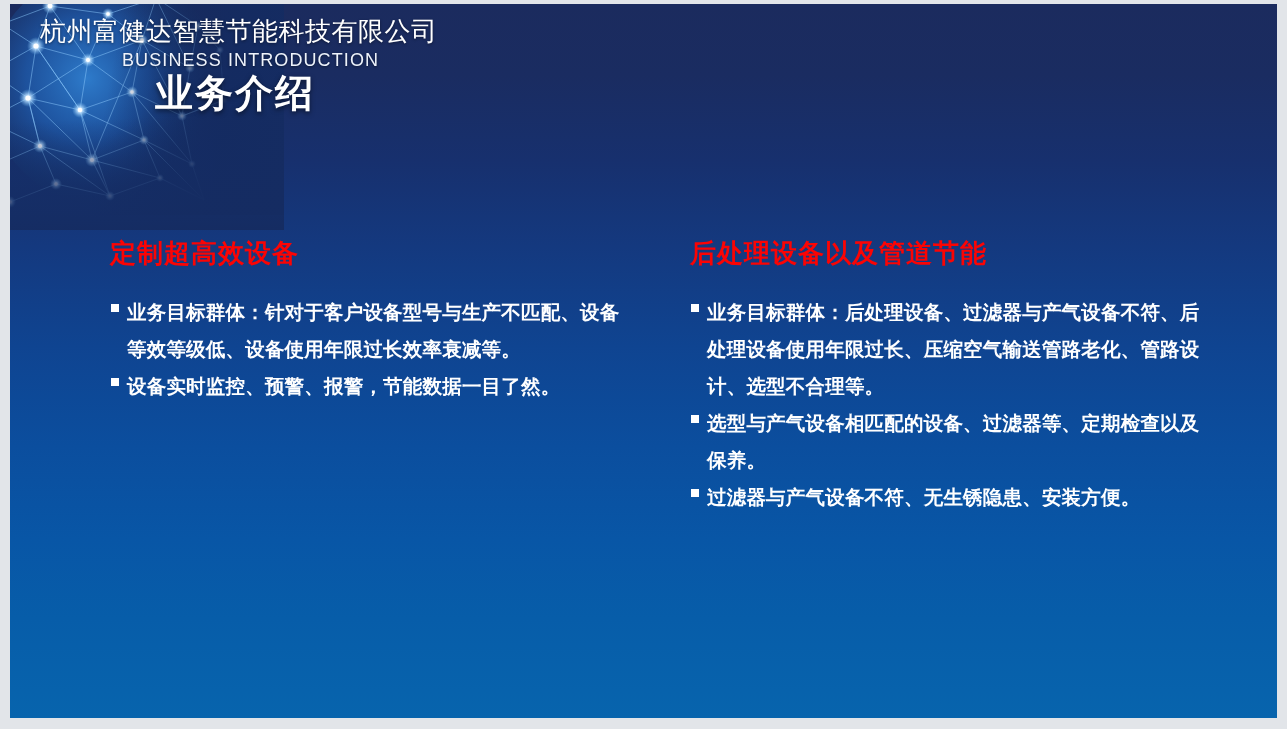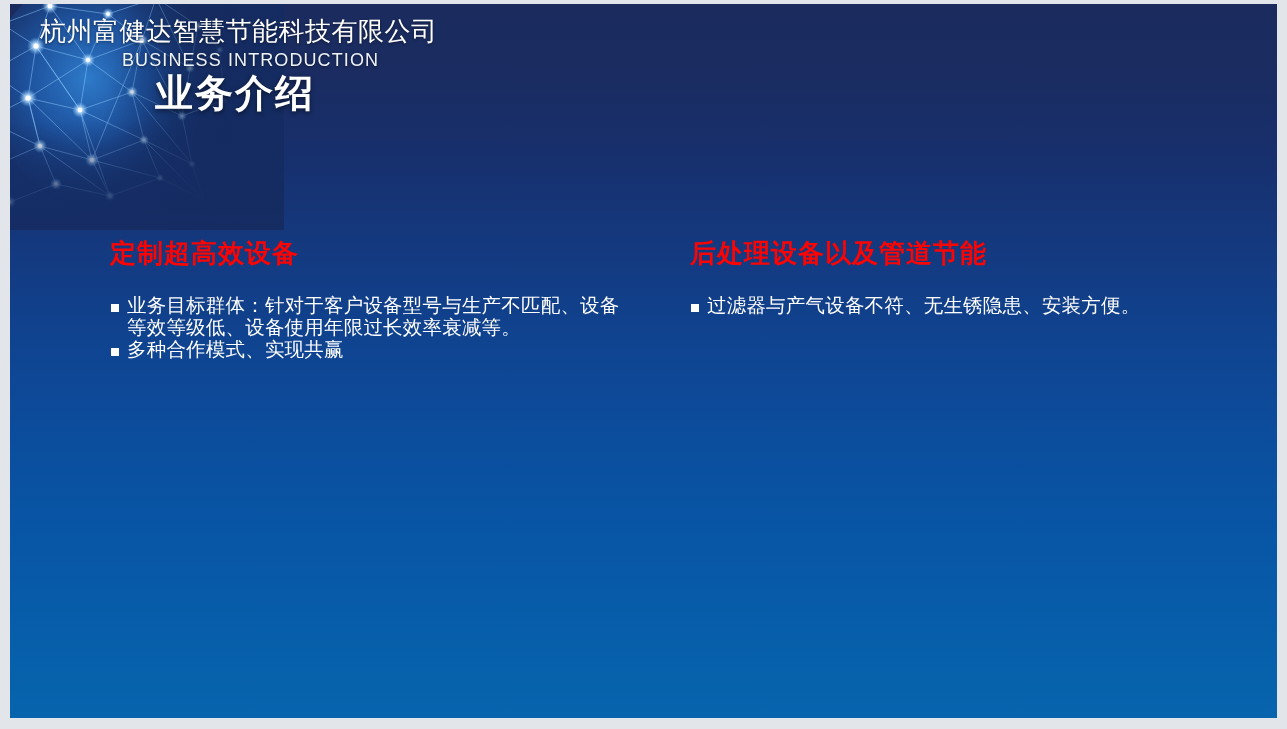--- a/index.html
+++ b/index.html
@@ -128,22 +128,22 @@
   }
 
   .bullets {
     margin: 0;
     padding: 0;
     list-style: none;
   }
   .bullets li {
     position: relative;
     font-size: 19.5px;
-    line-height: 22px;
-    font-weight: normal;
+    line-height: 37px;
+    font-weight: bold;
     color: #ffffff;
     letter-spacing: 0.2px;
     padding-left: 17px;
     text-indent: 0;
   }
   .bullets li .sq {
     position: absolute;
     left: 1px;
     top: 10px;
     width: 8px;
@@ -272,28 +272,36 @@
       <ul class="bullets">
         <li>
           <span class="sq"></span>
           <span>业务目标群体：针对于客户设备型号与生产不匹配、设备等效等级低、设备使用年限过长效率衰减等。</span>
         </li>
         <li>
           <span class="sq"></span>
         </li>
         <li>
           <span class="sq"></span>
-          <span>多种合作模式、实现共赢</span>
+          <span>设备实时监控、预警、报警，节能数据一目了然。</span>
         </li>
       </ul>
     </div>
 
     <div class="col col-right">
       <div class="col-title">后处理设备以及管道节能</div>
       <ul class="bullets">
+        <li>
+          <span class="sq"></span>
+          <span>业务目标群体：后处理设备、过滤器与产气设备不符、后处理设备使用年限过长、压缩空气输送管路老化、管路设计、选型不合理等。</span>
+        </li>
+        <li>
+          <span class="sq"></span>
+          <span>选型与产气设备相匹配的设备、过滤器等、定期检查以及保养。</span>
+        </li>
         <li>
           <span class="sq"></span>
           <span>过滤器与产气设备不符、无生锈隐患、安装方便。</span>
         </li>
       </ul>
     </div>
 
   </div>
 
   <div class="edge edge-t"></div>

